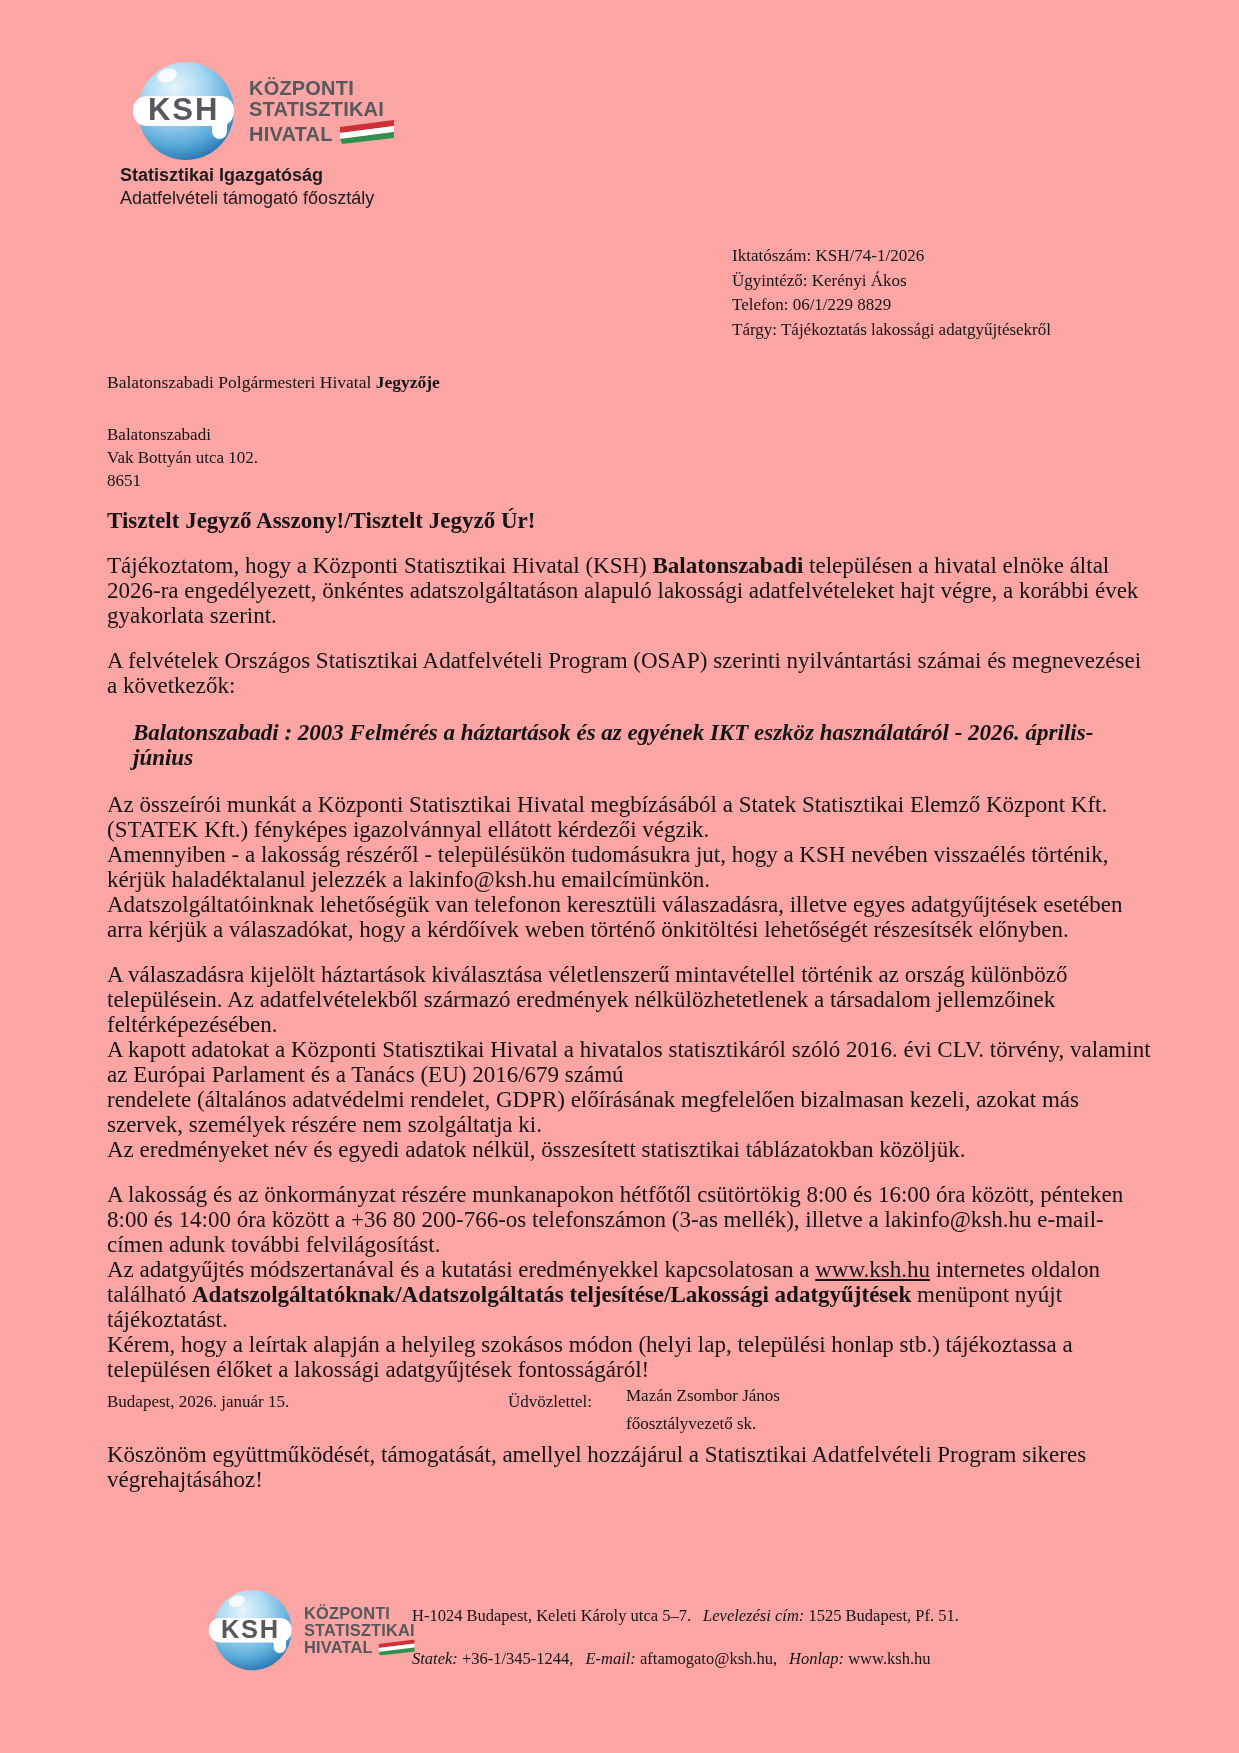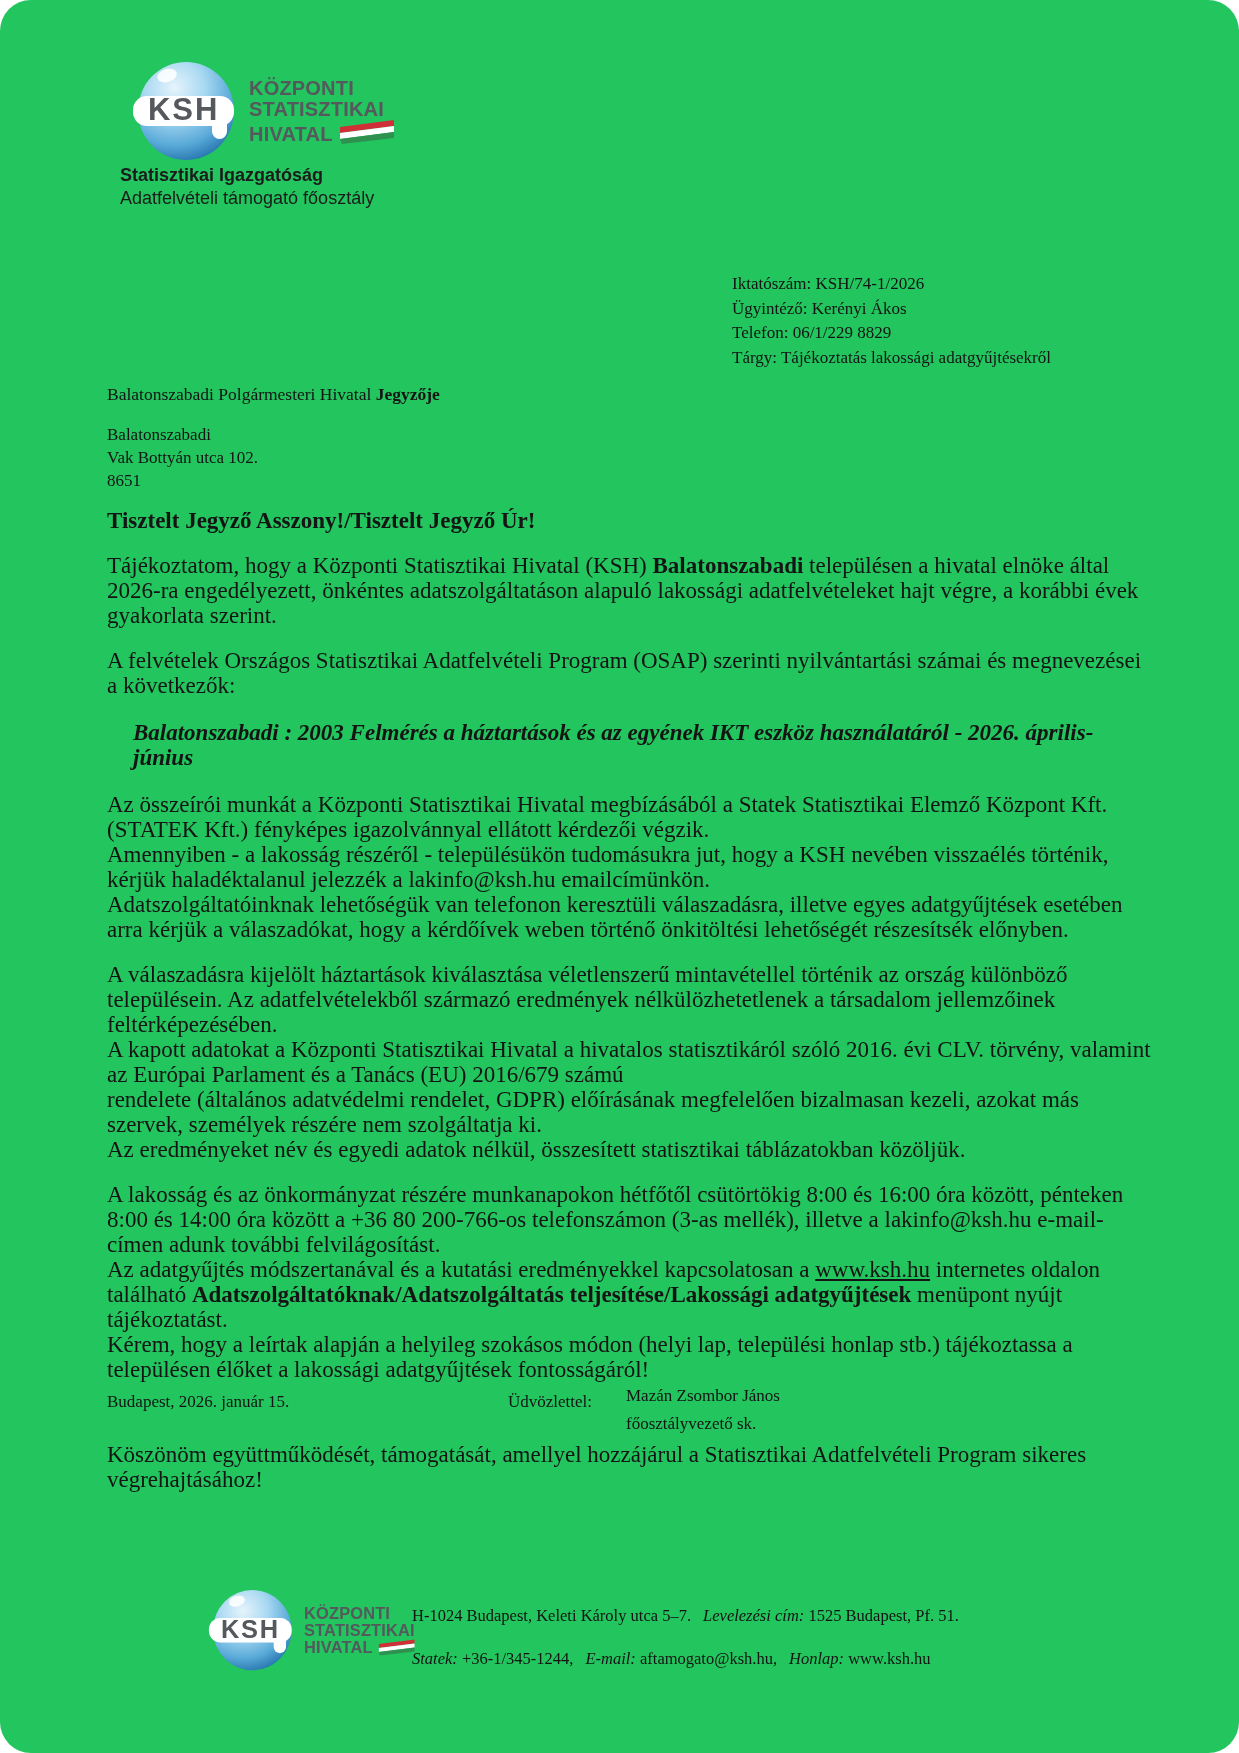--- a/index.html
+++ b/index.html
@@ -1,19 +1,19 @@
 <!DOCTYPE html>
 <html lang="hu"><head>
 <meta charset="utf-8">
 <style>
   html,body{margin:0;padding:0;}
   body{background:#ffffff;}
   .page{
-    position:relative;width:1239px;height:1753px;background:#22c55e;overflow:hidden;
-    font-family:"Liberation Serif",serif;color:#141414;border-radius:31px;
+    position:relative;width:1239px;height:1753px;background:#fca5a5;overflow:hidden;
+    font-family:"Liberation Serif",serif;color:#141414;
   }
 
   
   .ksh-logo{position:absolute;display:flex;align-items:center;gap:15px;}
   .sphere{
     position:relative;width:96px;height:98px;border-radius:50%;
     background:radial-gradient(circle at 38% 26%, #e6f4fc 0%, #a9d9f2 32%, #58a9d8 62%, #1f6da8 84%, #174f86 100%);
   }
   .shine{position:absolute;left:20%;top:7%;width:21%;height:13%;background:rgba(255,255,255,.85);
     border-radius:50%;transform:rotate(-18deg);}
@@ -29,24 +29,24 @@
 
   .header-logo{left:138px;top:62px;}
   .footer-logo{left:213px;top:1590px;transform:scale(0.82);transform-origin:0 0;}
 
   
   .dept{position:absolute;left:120px;top:164px;font-family:"Liberation Sans",sans-serif;
     font-size:18px;line-height:23px;color:#1b1b1b;}
   .dept-main{font-weight:700;}
 
   
-  .meta{position:absolute;left:732px;top:244px;font-size:17px;line-height:24.5px;margin-top:28px;}
+  .meta{position:absolute;left:732px;top:244px;font-size:17px;line-height:24.5px;}
 
   
-  .recipient-office{position:absolute;left:107px;top:384px;font-size:17.5px;}
+  .recipient-office{position:absolute;left:107px;top:372px;font-size:17.5px;}
   .recipient-office .seg-b{font-weight:700;}
   .recipient-address{position:absolute;left:107px;top:423px;font-size:17px;line-height:23px;}
 
   
   .letter{position:absolute;left:107px;top:508px;width:1046px;font-size:23px;line-height:25px;}
   .salutation{font-weight:700;margin:0 0 20px 0;}
   .pgroup{margin:0 0 20px 0;}
   .pgroup p{margin:0;}
   .pgroup.osap{padding-left:26px;margin:22px 0 22px 0;}
   .pgroup.osap .seg-n, .pgroup.osap span{font-weight:700;font-style:italic;}

